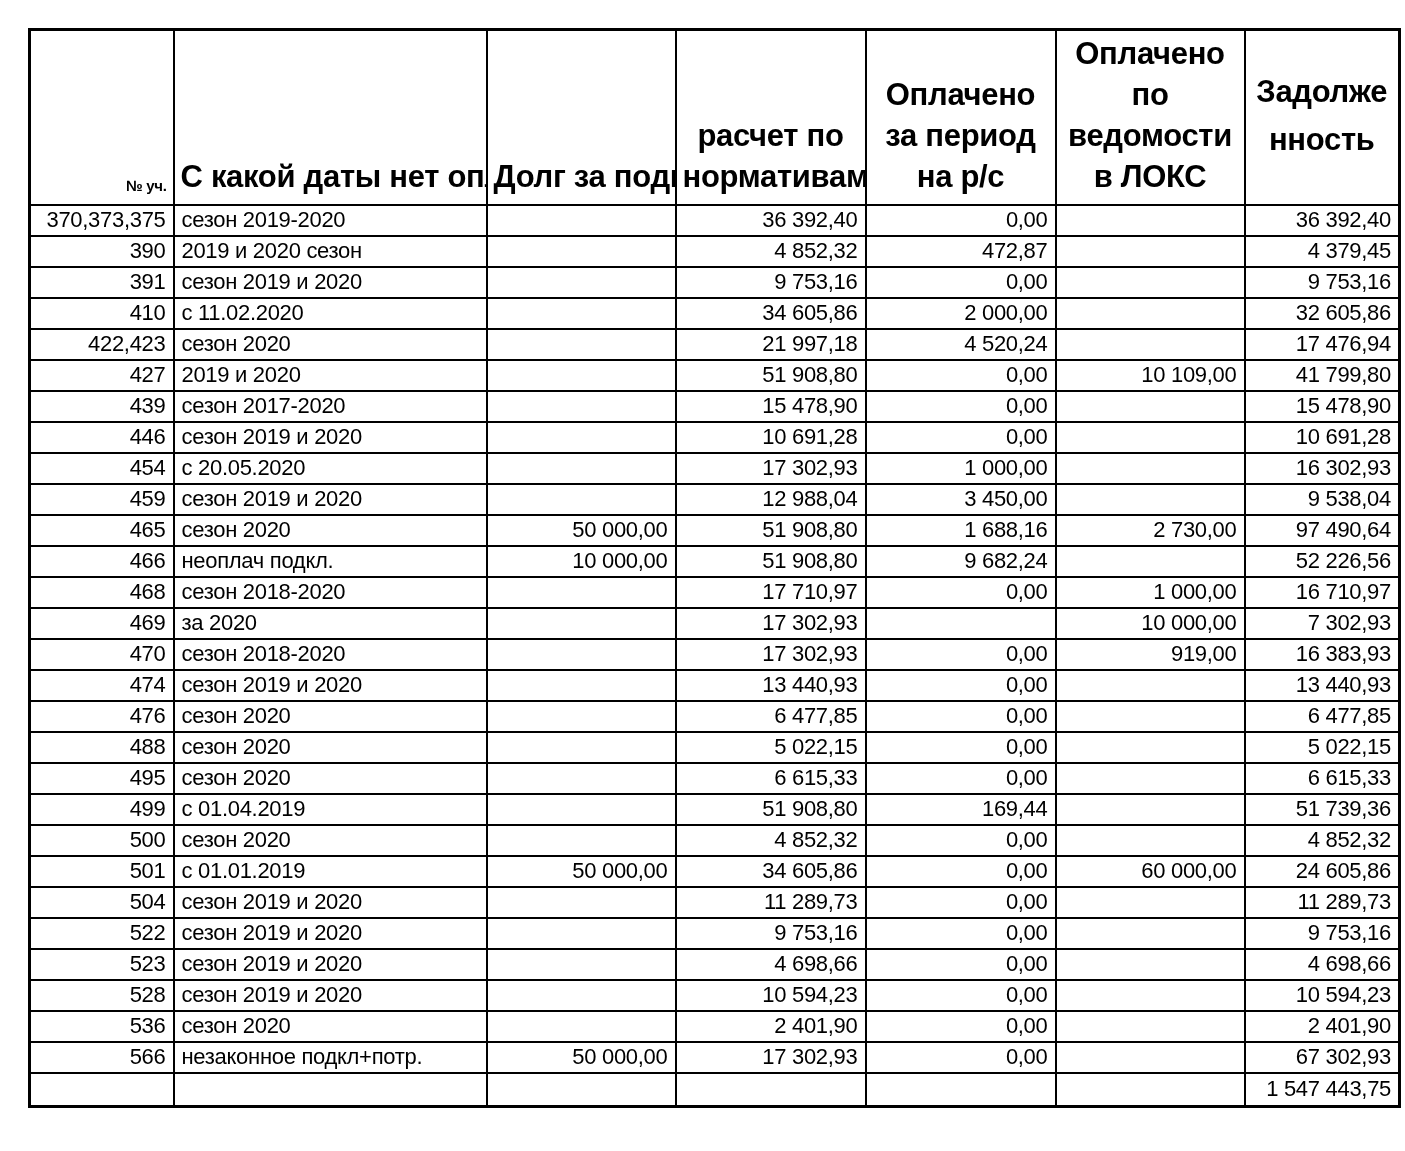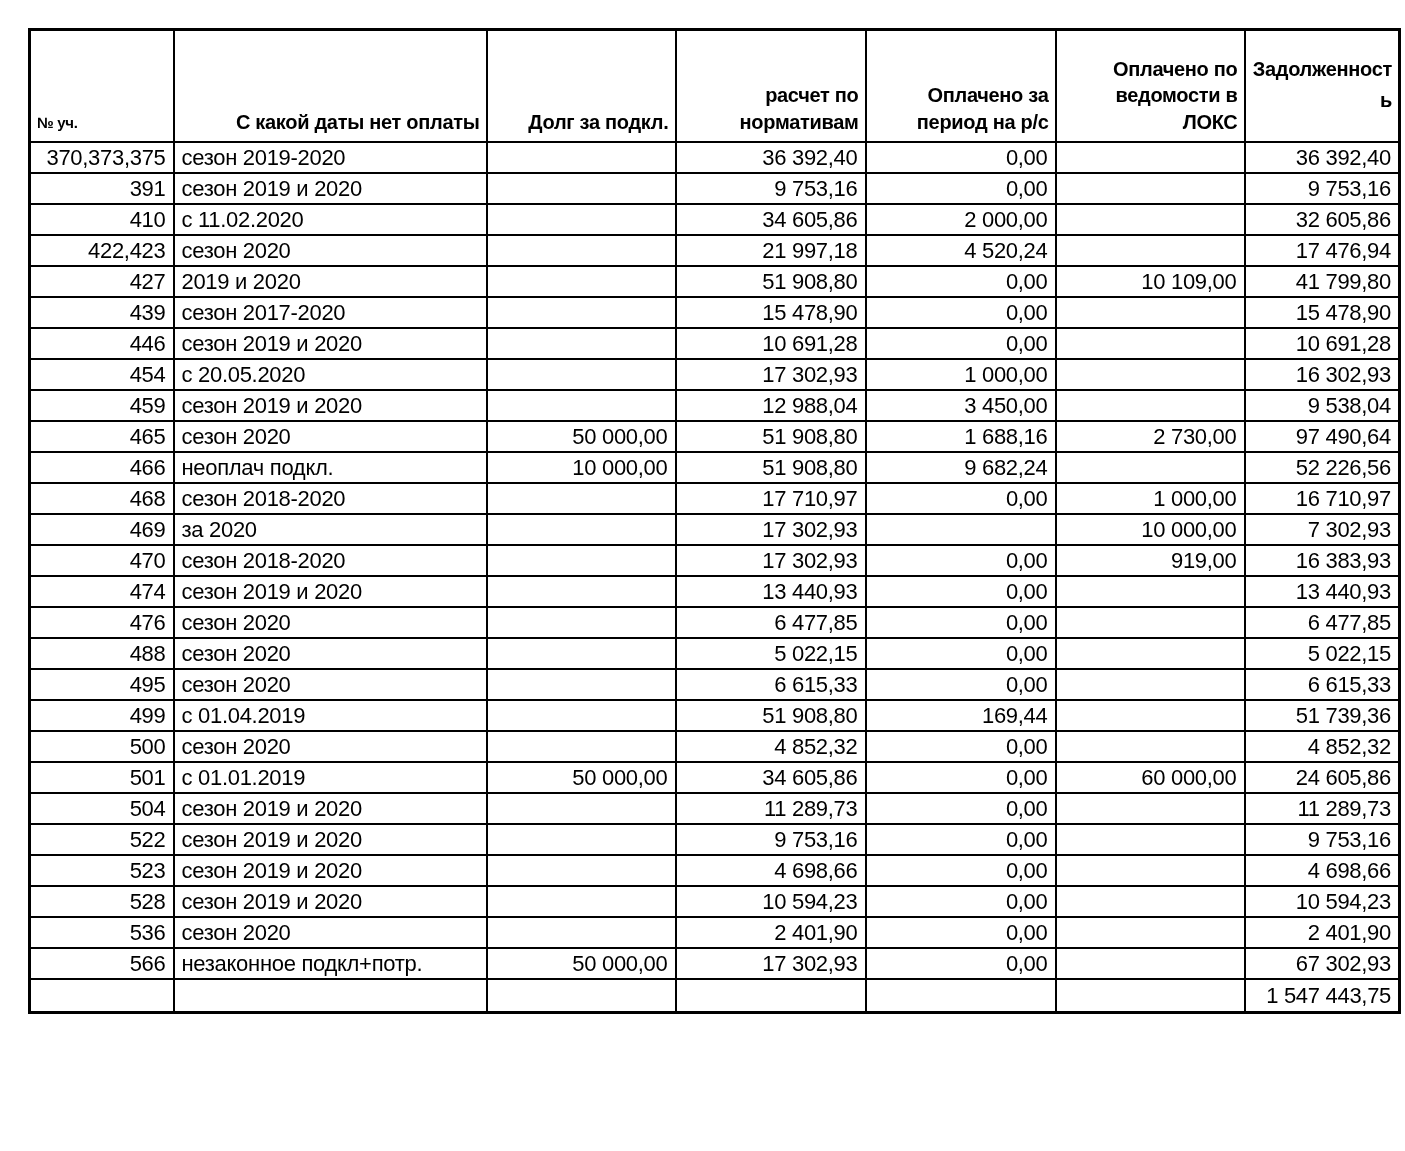--- a/index.html
+++ b/index.html
@@ -29,29 +29,29 @@
   table.debt-table td {
     border: 2px solid #000000;
     overflow: hidden;
     letter-spacing: -0.3px;
   }
   
   table.debt-table thead th {
     height: 99px;
     vertical-align: bottom;
     font-weight: bold;
-    font-size: 20px;
+    font-size: 31px;
     line-height: 1.32;
-    text-align: right;
+    text-align: center;
     padding: 3px 6px 6px 6px;
     background: #ffffff;
   }
   table.debt-table thead th.c0 {
     font-size: 15px;
-    text-align: left;
+    text-align: right;
     padding-bottom: 8px;
   }
   table.debt-table thead th.c1,
   table.debt-table thead th.c2 {
     white-space: nowrap;
   }
   table.debt-table thead th.c6 {
     vertical-align: middle;
     word-break: break-all;
     line-height: 1.55;
@@ -103,20 +103,29 @@
         <tr>
           <td class="c0">370,373,375</td>
           <td class="c1">сезон 2019-2020</td>
           <td class="c2"></td>
           <td class="c3">36 392,40</td>
           <td class="c4">0,00</td>
           <td class="c5"></td>
           <td class="c6">36 392,40</td>
         </tr>
         <tr>
+          <td class="c0">390</td>
+          <td class="c1">2019 и 2020 сезон</td>
+          <td class="c2"></td>
+          <td class="c3">4 852,32</td>
+          <td class="c4">472,87</td>
+          <td class="c5"></td>
+          <td class="c6">4 379,45</td>
+        </tr>
+        <tr>
           <td class="c0">391</td>
           <td class="c1">сезон 2019 и 2020</td>
           <td class="c2"></td>
           <td class="c3">9 753,16</td>
           <td class="c4">0,00</td>
           <td class="c5"></td>
           <td class="c6">9 753,16</td>
         </tr>
         <tr>
           <td class="c0">410</td>

